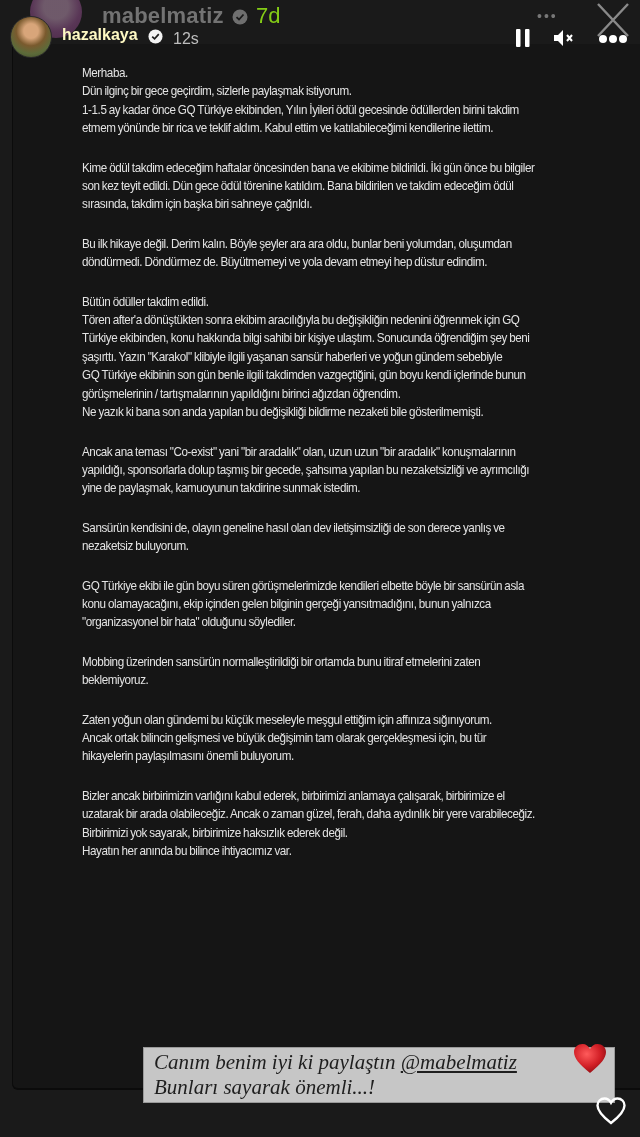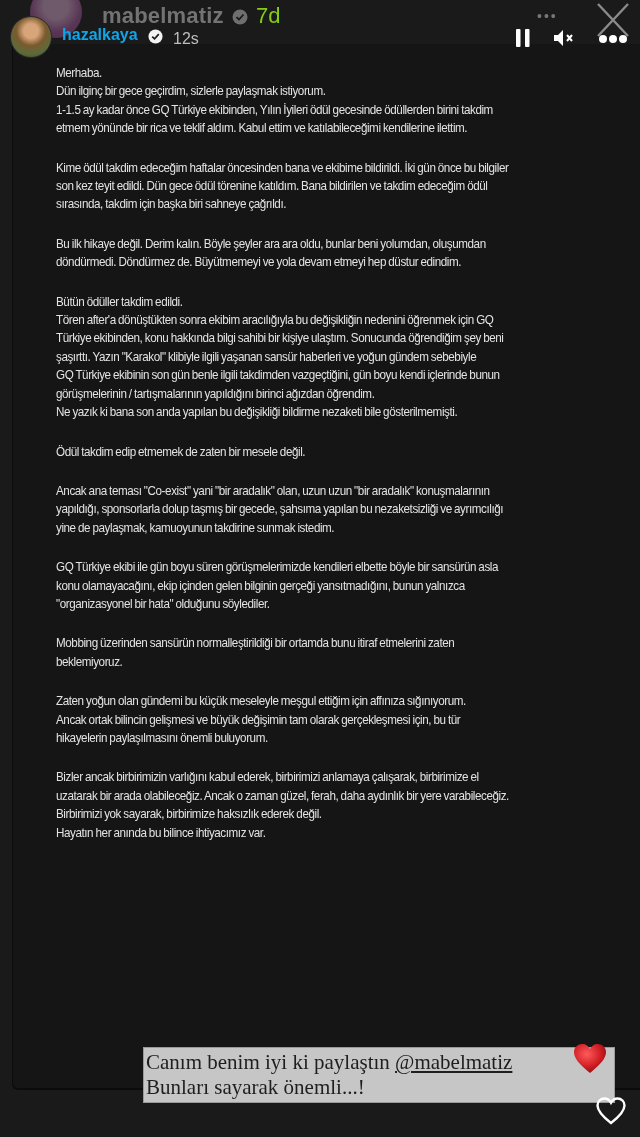--- a/index.html
+++ b/index.html
@@ -27,42 +27,43 @@
   .orig-more { position: absolute; left: 537px; top: 8px; font-size: 14px; color: #777; letter-spacing: 2px; }
   .orig-close { position: absolute; left: 594px; top: 2px; width: 38px; height: 36px; }
 
   
   .story-header { position: absolute; left: 0; top: 14px; width: 640px; height: 46px; }
   .avatar {
     position: absolute; left: 10px; top: 2px; width: 42px; height: 42px; border-radius: 50%;
     background: radial-gradient(circle at 50% 35%, #d8a57a 0 22%, #7a5a2e 45%, #5c6b3a 70%, #3b4126 100%);
     border: 1px solid #2a2a2a;
   }
-  .username { position: absolute; left: 62px; top: 12px; font-size: 16px; font-weight: bold; color: #0ea5e9; }
+  .username { position: absolute; left: 62px; top: 12px; font-size: 16px; font-weight: bold; color: #fef9c3; }
   .verified { position: absolute; left: 148px; top: 15px; width: 15px; height: 15px; }
   .timestamp { position: absolute; left: 173px; top: 16px; font-size: 16px; color: #bdbdbd; }
   .pause-btn { position: absolute; left: 513px; top: 14px; width: 20px; height: 20px; }
   .mute-btn { position: absolute; left: 552px; top: 14px; width: 24px; height: 20px; }
   .more-btn { position: absolute; left: 598px; top: 20px; width: 30px; height: 10px; }
 
   
-  .letter { position: absolute; left: 56px; top: 64px; width: 540px; }
+  .letter { position: absolute; left: 82px; top: 64px; width: 540px; }
   .para { margin-bottom: 21px; }
   .line {
     font-family: "Liberation Sans", sans-serif;
     font-size: 12.4px; line-height: 18.4px; color: #e3e3e3;
     letter-spacing: -0.45px; word-spacing: -0.5px; white-space: nowrap;
     transform: scaleX(0.94); transform-origin: left center;
   }
 
   
   .sticker {
     position: absolute; left: 143px; top: 1047px; width: 472px; height: 56px;
     background: #c6c6c6; border: 1px solid #9a9a9a;
-    padding: 2px 0 0 2px;
+    padding: 2px 0 0 10px;
+    font-style: italic;
   }
   .sticker-line {
     font-family: "Liberation Serif", serif; font-size: 21px; line-height: 25px; color: #1e1e1e;
     white-space: nowrap;
   }
   .mention { text-decoration: underline; text-underline-offset: 2px; }
   .sticker-heart { position: absolute; left: 573px; top: 1043px; width: 34px; height: 32px; }
 
   .like-btn { position: absolute; left: 595px; top: 1096px; width: 32px; height: 30px; }
 </style>
@@ -128,26 +129,27 @@
   <div class="para">
     <div class="line">Bütün ödüller takdim edildi.</div>
     <div class="line">Tören after'a dönüştükten sonra ekibim aracılığıyla bu değişikliğin nedenini öğrenmek için GQ</div>
     <div class="line">Türkiye ekibinden, konu hakkında bilgi sahibi bir kişiye ulaştım.  Sonucunda öğrendiğim şey beni</div>
     <div class="line">şaşırttı.  Yazın "Karakol" klibiyle ilgili yaşanan sansür haberleri ve yoğun gündem sebebiyle</div>
     <div class="line">GQ Türkiye ekibinin son gün benle ilgili takdimden vazgeçtiğini, gün boyu kendi içlerinde bunun</div>
     <div class="line">görüşmelerinin / tartışmalarının yapıldığını birinci ağızdan öğrendim.</div>
     <div class="line">Ne yazık ki bana son anda yapılan bu değişikliği bildirme nezaketi bile gösterilmemişti.</div>
   </div>
   <div class="para">
-    <div class="line">Ödül takdim edip etmemek de zaten bir mesele değil.</div>
-  </div>
-  <div class="para">
     <div class="line">Ancak ana teması "Co-exist" yani "bir aradalık" olan, uzun uzun "bir aradalık" konuşmalarının</div>
     <div class="line">yapıldığı, sponsorlarla dolup taşmış bir gecede, şahsıma yapılan bu nezaketsizliği ve ayrımcılığı</div>
     <div class="line">yine de paylaşmak, kamuoyunun takdirine sunmak istedim.</div>
+  </div>
+  <div class="para">
+    <div class="line">Sansürün kendisini de, olayın geneline hasıl olan dev iletişimsizliği de son derece yanlış ve</div>
+    <div class="line">nezaketsiz buluyorum.</div>
   </div>
   <div class="para">
     <div class="line">GQ Türkiye ekibi ile gün boyu süren görüşmelerimizde kendileri elbette böyle bir sansürün asla</div>
     <div class="line">konu olamayacağını, ekip içinden gelen bilginin gerçeği yansıtmadığını, bunun yalnızca</div>
     <div class="line">"organizasyonel bir hata" olduğunu söylediler.</div>
   </div>
   <div class="para">
     <div class="line">Mobbing üzerinden sansürün normalleştirildiği bir ortamda bunu itiraf etmelerini zaten</div>
     <div class="line">beklemiyoruz.</div>
   </div>

